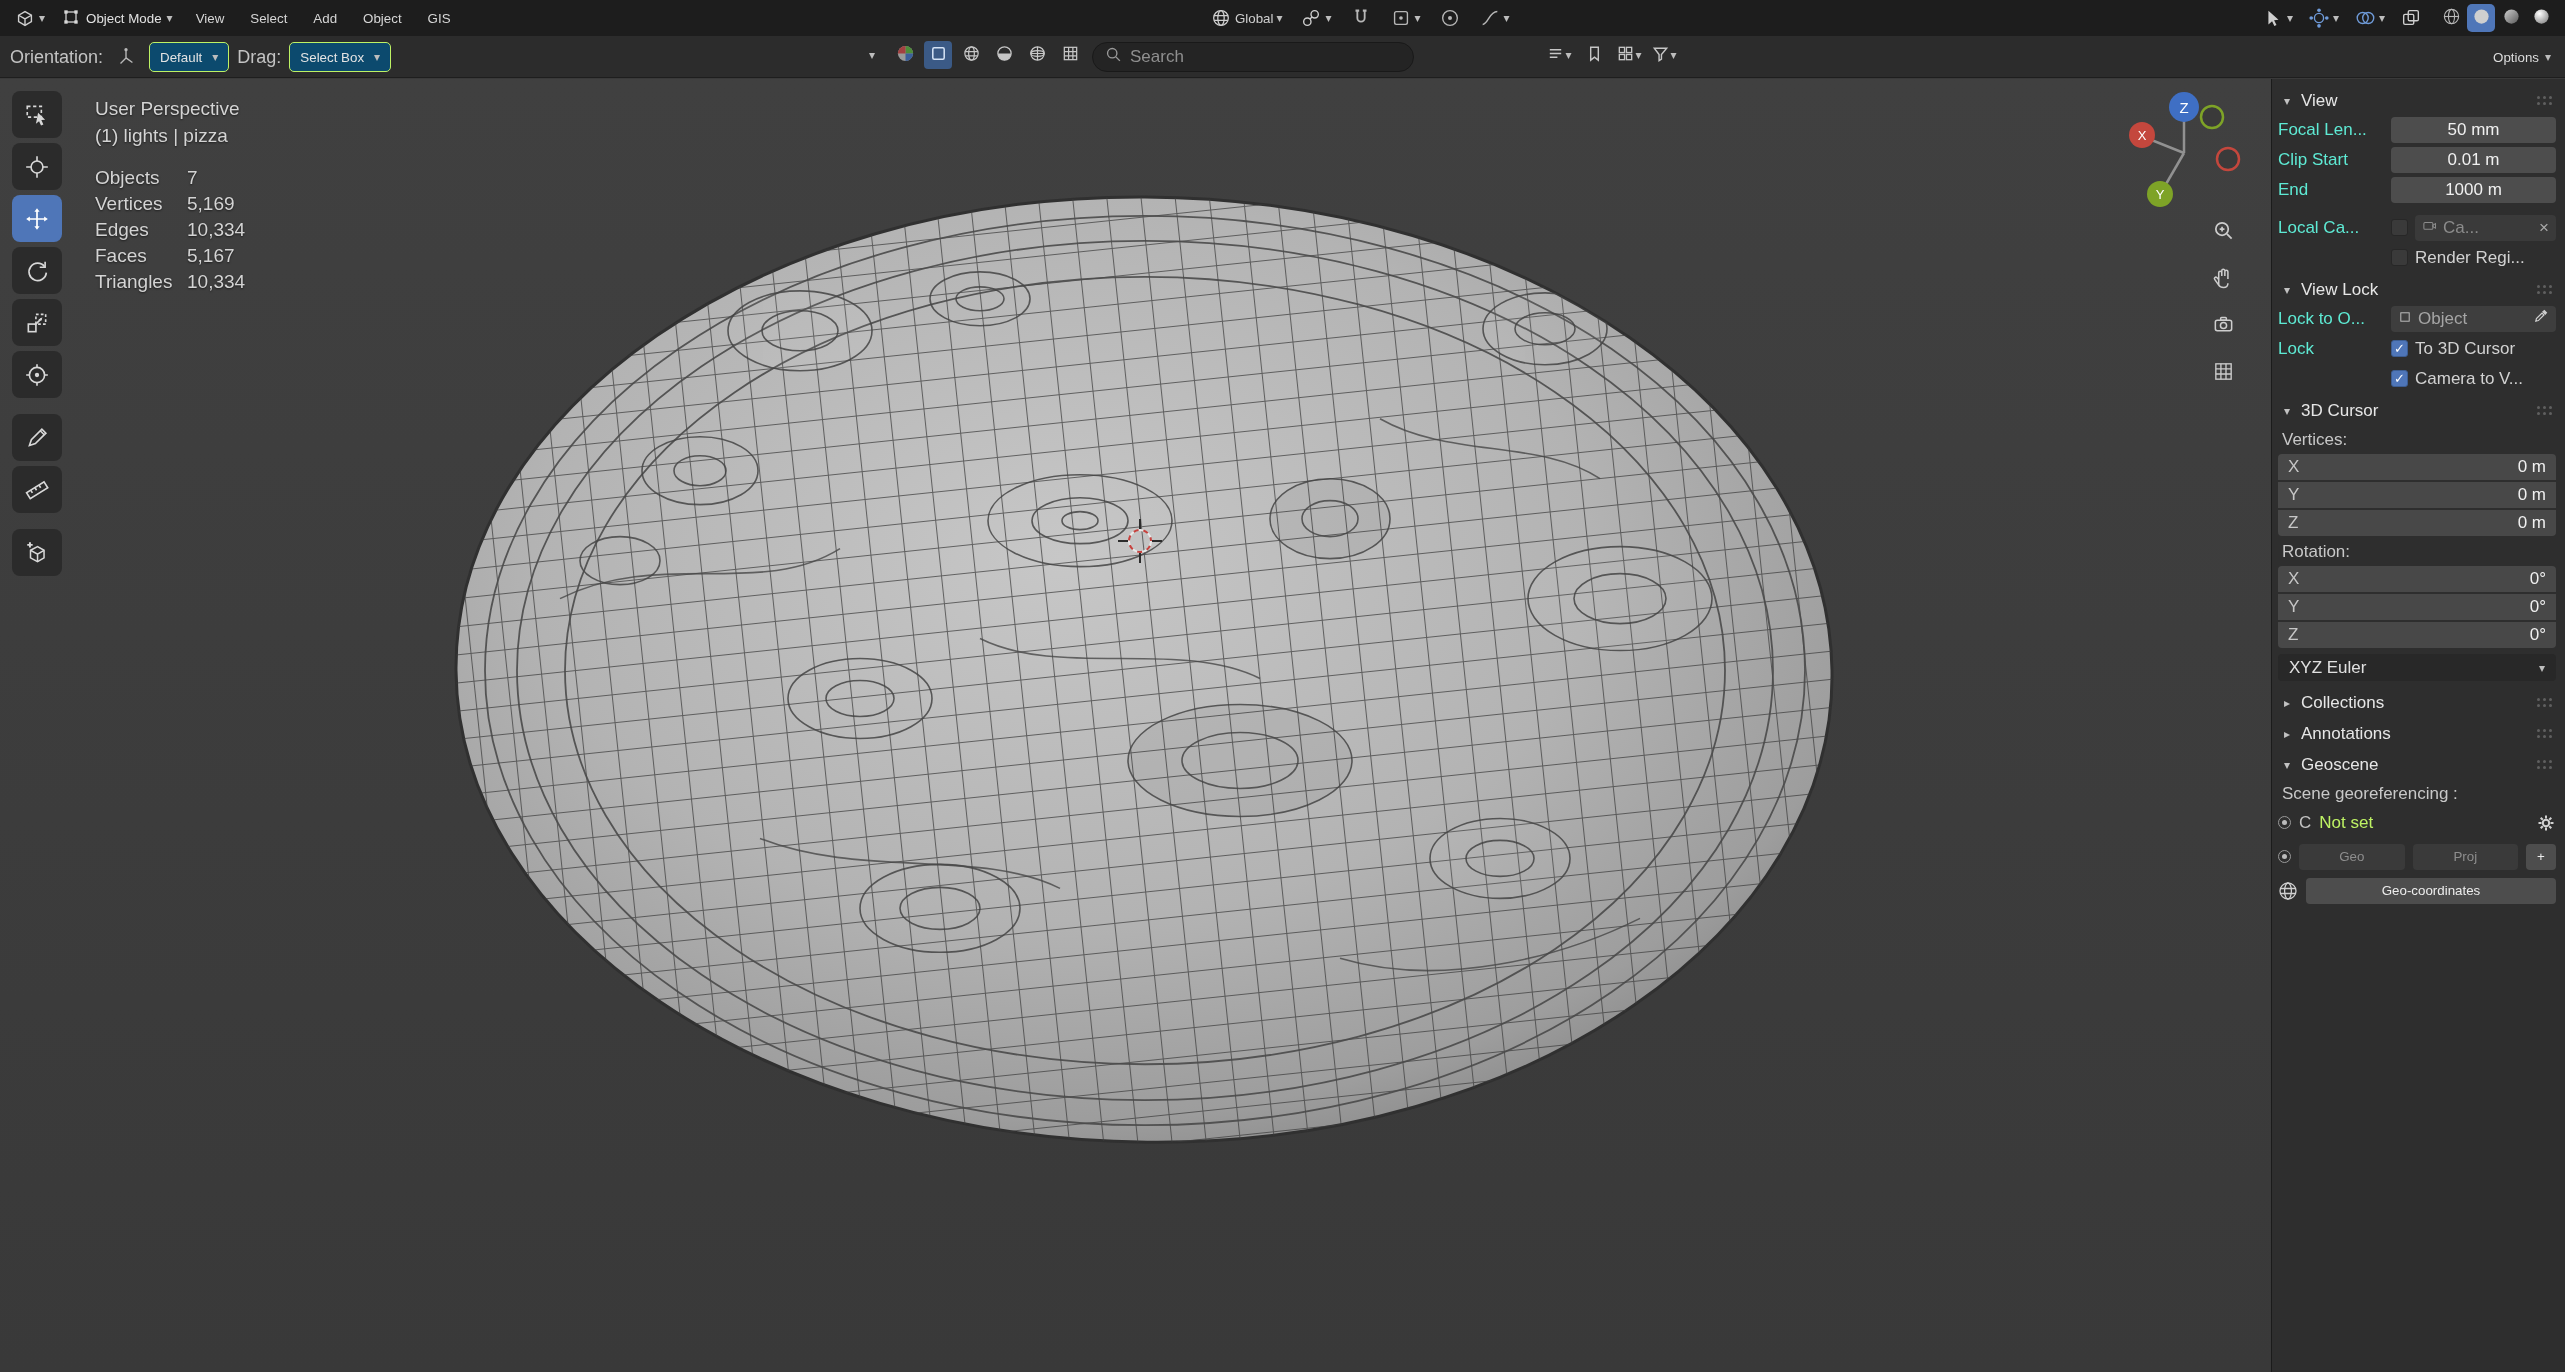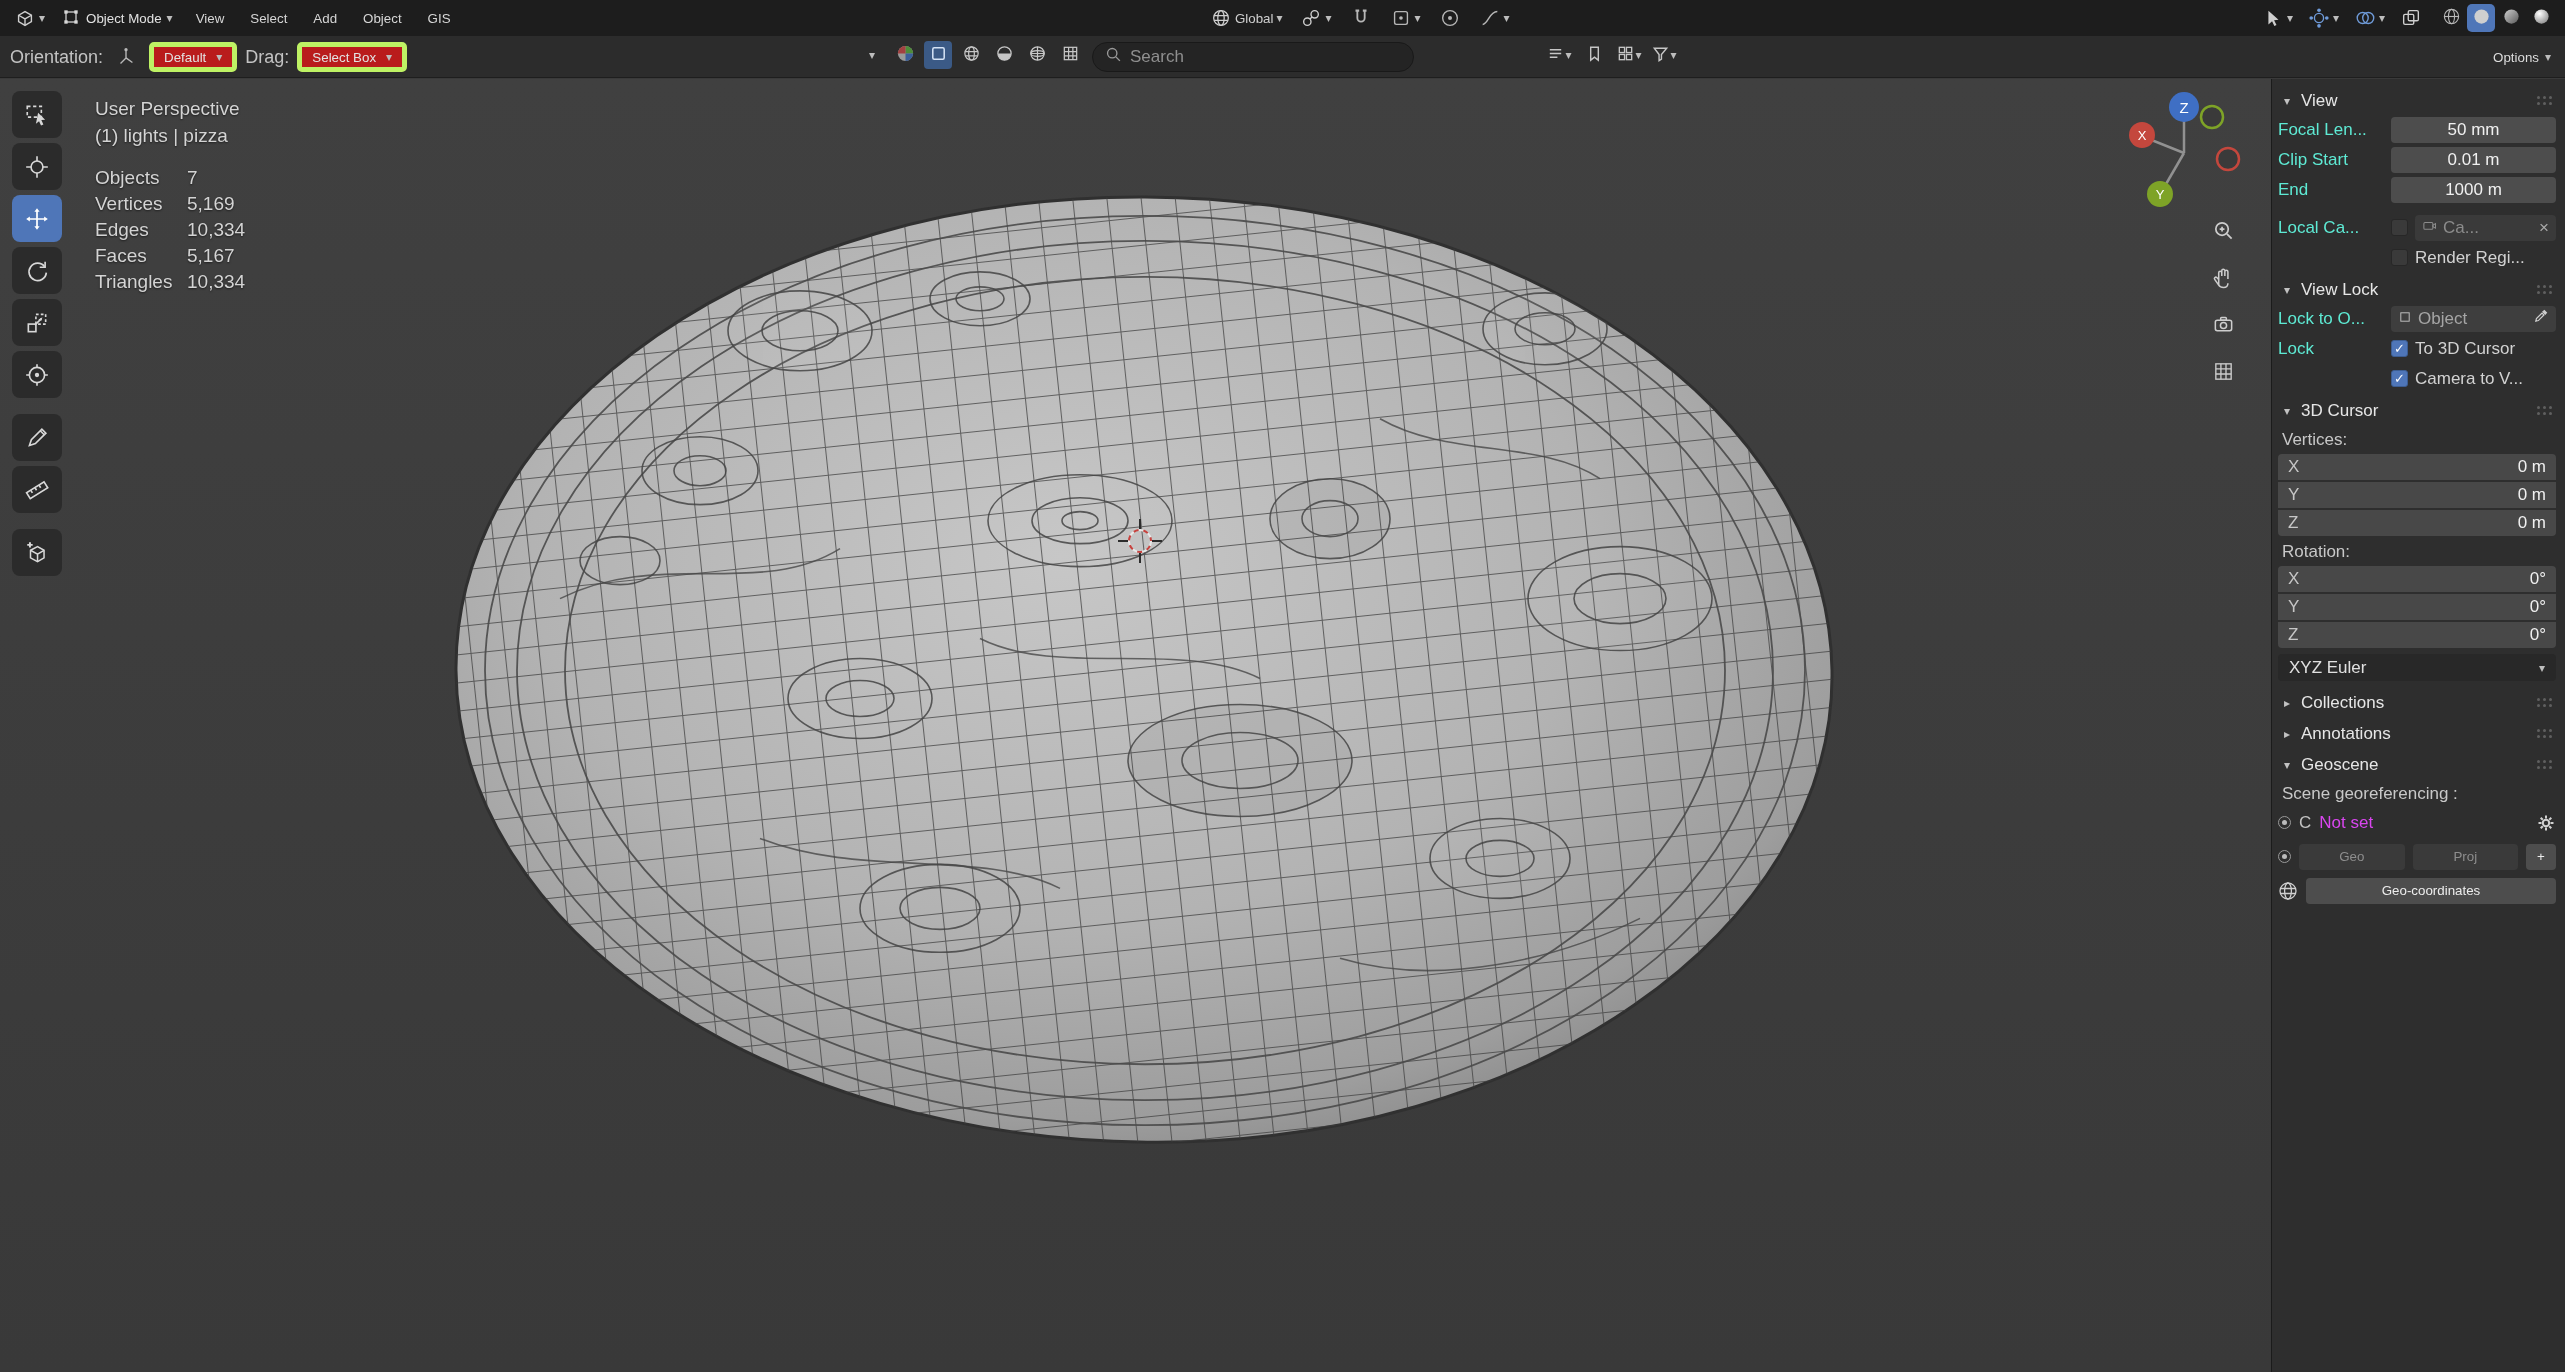--- a/index.html
+++ b/index.html
@@ -21,21 +21,21 @@
   .mode-btn{display:flex;align-items:center;gap:5px;padding:3px 8px;border-radius:4px;color:#e2e2e2}
   .shade-wrap{display:flex;align-items:center;gap:2px;margin-left:4px}
   .shade-slot{width:28px;height:28px;display:flex;align-items:center;justify-content:center;border-radius:5px}
   .shade-slot.active{background:#4f76b8}
 
   
   #toolhdr{position:absolute;top:36px;left:0;right:0;height:42px;background:#2c2c2c;
     border-bottom:1px solid #1e1e1e;font-size:18px;z-index:5}
   .th-left{position:absolute;left:10px;top:0;height:42px;display:flex;align-items:center;gap:8px}
   .th-label{color:#c3c3c3}
-  .dropdown{height:30px;background:#b91c1c;border:5px solid #bef264;border-radius:5px;
+  .dropdown{height:30px;background:#0c4a6e;border:1px solid #bef264;border-radius:5px;
     display:flex;align-items:center;gap:10px;padding:0 10px;color:#e3e3e3}
   .th-icons{position:absolute;left:858px;top:5px;display:flex;align-items:center;gap:5px}
   .sm-toggle{width:28px;height:28px;border-radius:4px;display:flex;align-items:center;justify-content:center;color:#c6c6c6}
   .sm-toggle.on{background:#3b5a86;color:#d5e3f6}
   .sm-toggle svg{width:19px;height:19px}
   #searchbar{position:absolute;left:1092px;top:6px;width:322px;height:30px;border-radius:15px;
     background:#242424;border:1px solid #191919;display:flex;align-items:center;gap:8px;padding:0 12px}
   #searchbar input{flex:1;background:transparent;border:none;outline:none;color:#dcdcdc;font-size:17px}
   #searchbar input::placeholder{color:#8f8f8f}
   .th-right{position:absolute;left:1545px;top:5px;display:flex;align-items:center;gap:7px}
@@ -767,21 +767,21 @@
     <span>Geoscene</span>
     <span class="grip"></span>
   </div>
 
   <div class="seclabel">Scene georeferencing :</div>
   <div class="georow">
     <span class="radio">
         <i></i>
       </span>
     <span style="color:#c3c3c3">C</span>
-    <span style="color:#d946ef">Not set</span>
+    <span style="color:#bef264">Not set</span>
     <button class="gearbtn" style="margin-left:auto">
       <span>
         <svg viewBox="0 0 20 20" fill="none" stroke="#d0d0d0" stroke-width="2">
           <circle cx="10" cy="10" r="3.2"></circle>
           <path d="M10 2.5v3M10 14.5v3M2.5 10h3M14.5 10h3M4.7 4.7l2.1 2.1M13.2 13.2l2.1 2.1M15.3 4.7l-2.1 2.1M6.8 13.2l-2.1 2.1"></path>
         </svg>
       </span>
     </button>
   </div>
   <div class="georow">

